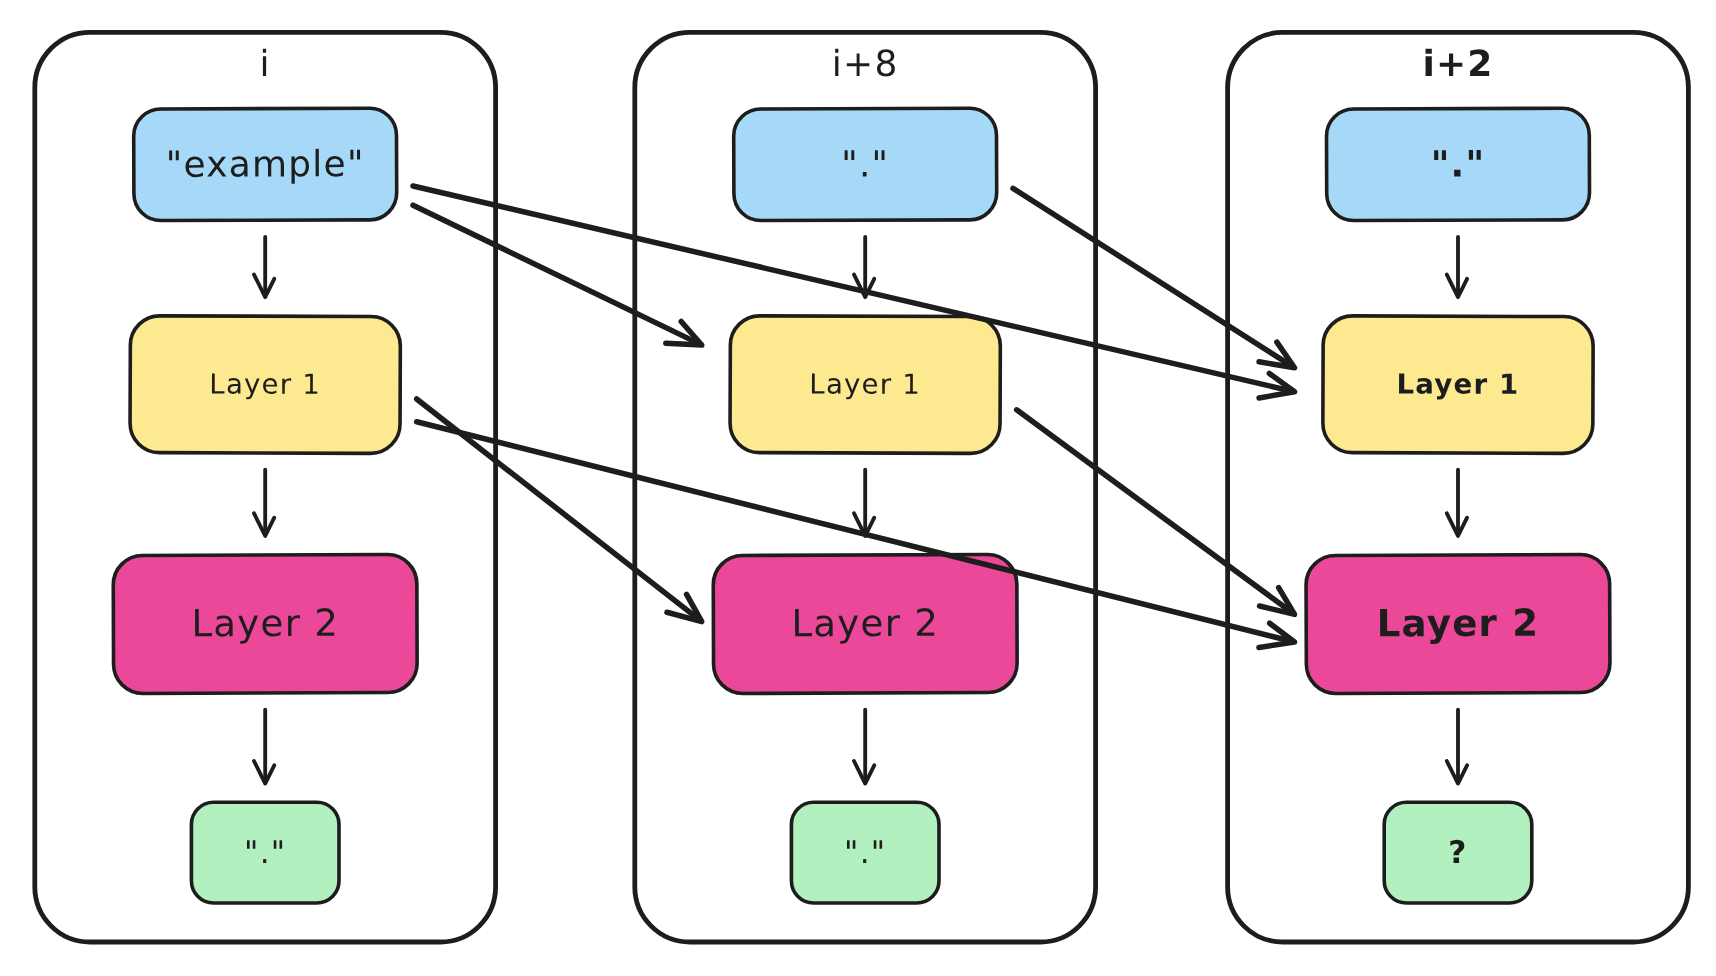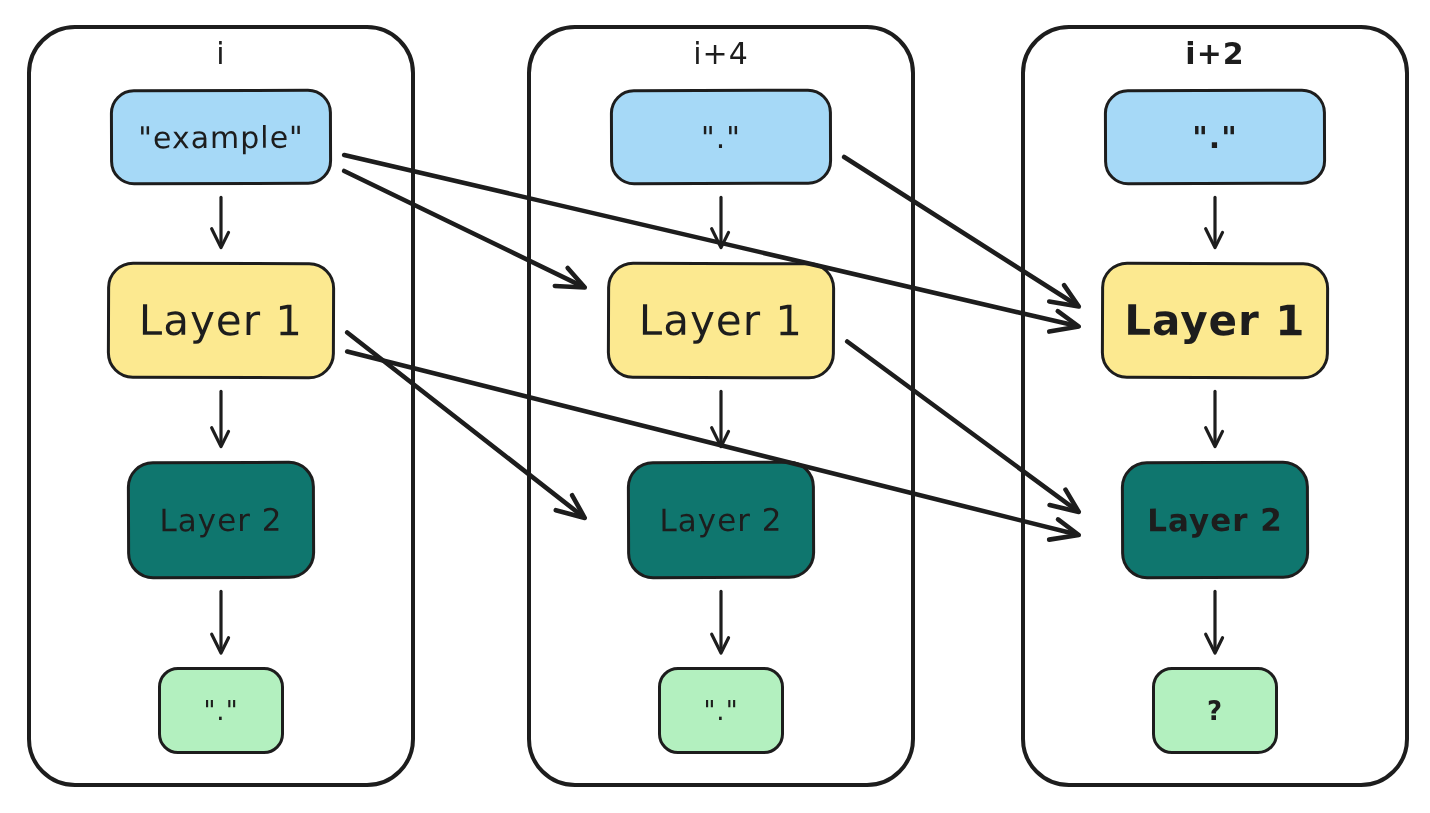--- a/index.html
+++ b/index.html
@@ -25,22 +25,22 @@
   }
 
   
   .box{
     position:absolute;left:50%;transform:translateX(-50%);
     display:flex;align-items:center;justify-content:center;
     border:3.6px solid #1d1d1d;box-sizing:border-box;
     font-size:30px;letter-spacing:1px;white-space:nowrap;
   }
   .box.input{top:60px;width:222px;height:96px;background:#a6d9f7;border-radius:24px;transform:translateX(-50%) rotate(-0.2deg);}
-  .box.l1{top:233px;width:228px;height:117px;background:#fce990;border-radius:26px;transform:translateX(-50%) rotate(0.2deg);font-size:42px;}
-  .box.l2{top:432px;width:188px;height:118px;background:#0f766e;border-radius:26px;transform:translateX(-50%) rotate(-0.2deg);font-size:31px;}
+  .box.l1{top:233px;width:228px;height:117px;background:#fce990;border-radius:26px;transform:translateX(-50%) rotate(0.2deg);font-size:23px;}
+  .box.l2{top:432px;width:256px;height:118px;background:#ec4899;border-radius:26px;transform:translateX(-50%) rotate(-0.2deg);font-size:31px;}
   .box.output{top:638px;width:126px;height:87px;background:#b3f0bf;border-radius:20px;font-size:26px;}
 
   
   #arrow-layer{
     position:absolute;left:0;top:0;width:1430px;height:813px;
     pointer-events:none;z-index:5;
   }
 </style>
 </head>
 <body>
@@ -57,21 +57,21 @@
     </div>
     <div class="box l2">
       <span>Layer 2</span>
     </div>
     <div class="box output">
       <span>"."</span>
     </div>
   </section>
 
   <section class="panel c1">
-    <div class="panel-title">i+4</div>
+    <div class="panel-title">i+8</div>
     <div class="box input">
       <span>"."</span>
     </div>
     <div class="box l1">
       <span>Layer 1</span>
     </div>
     <div class="box l2">
       <span>Layer 2</span>
     </div>
     <div class="box output">

